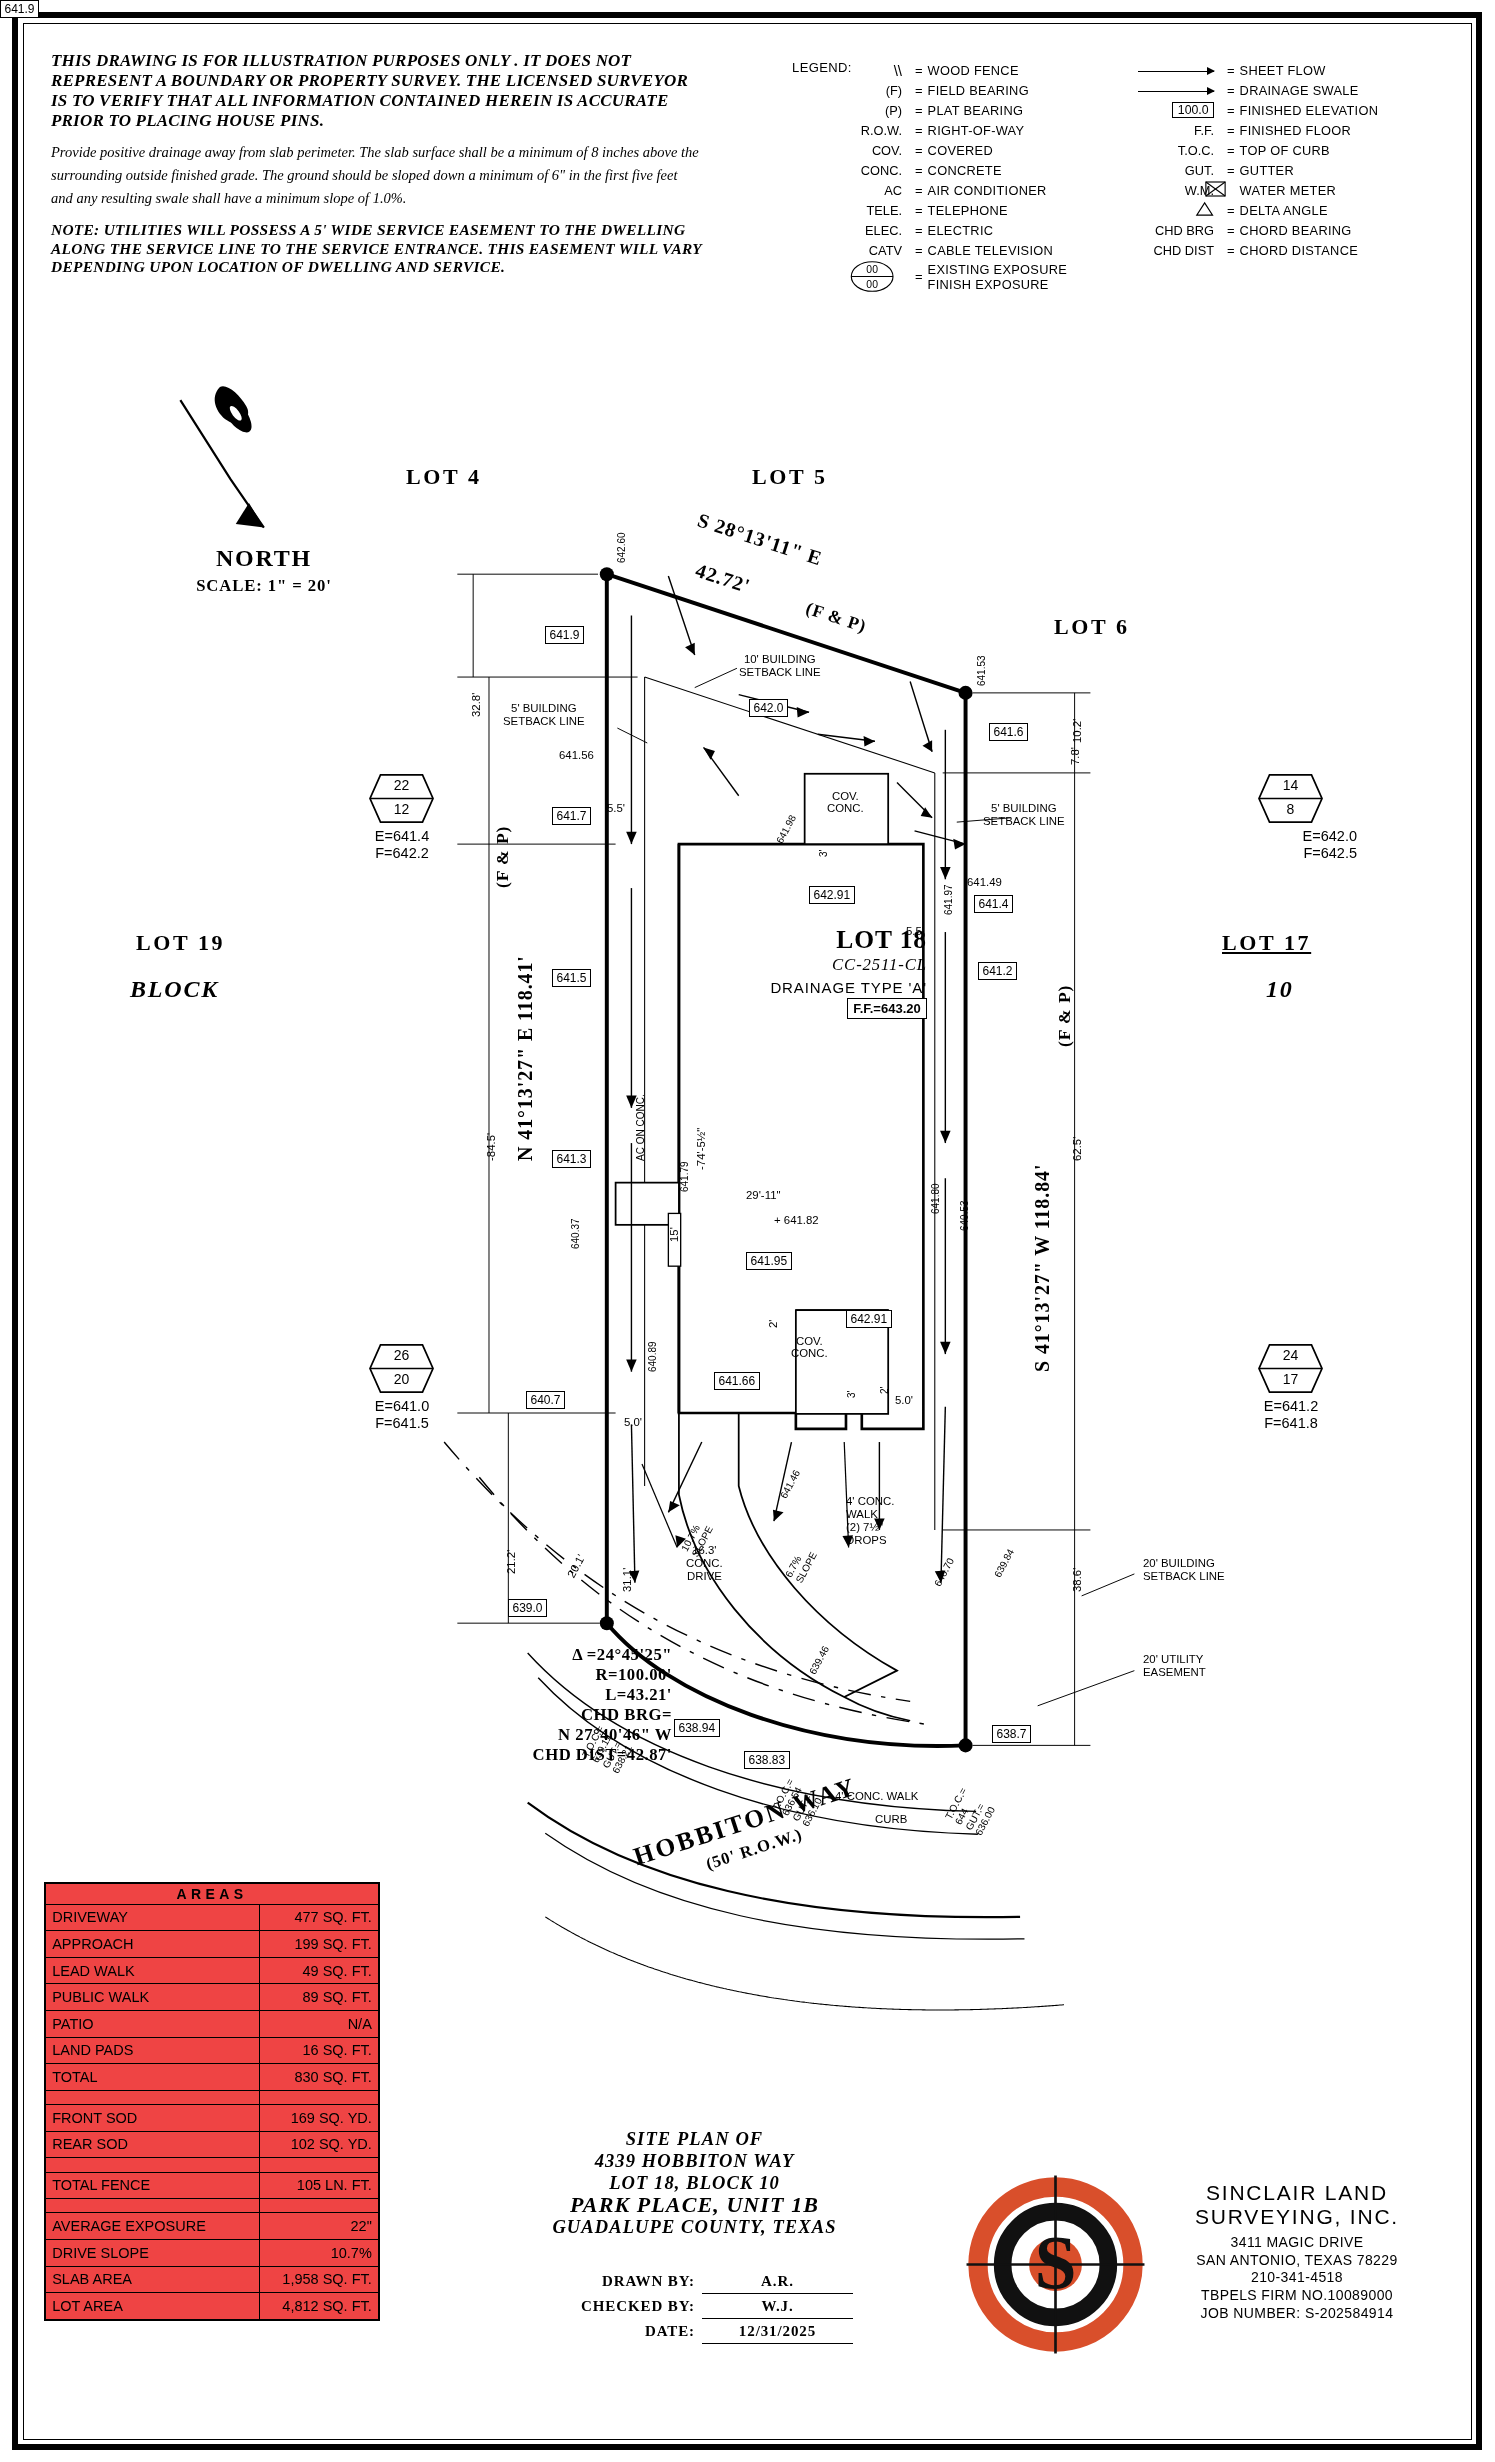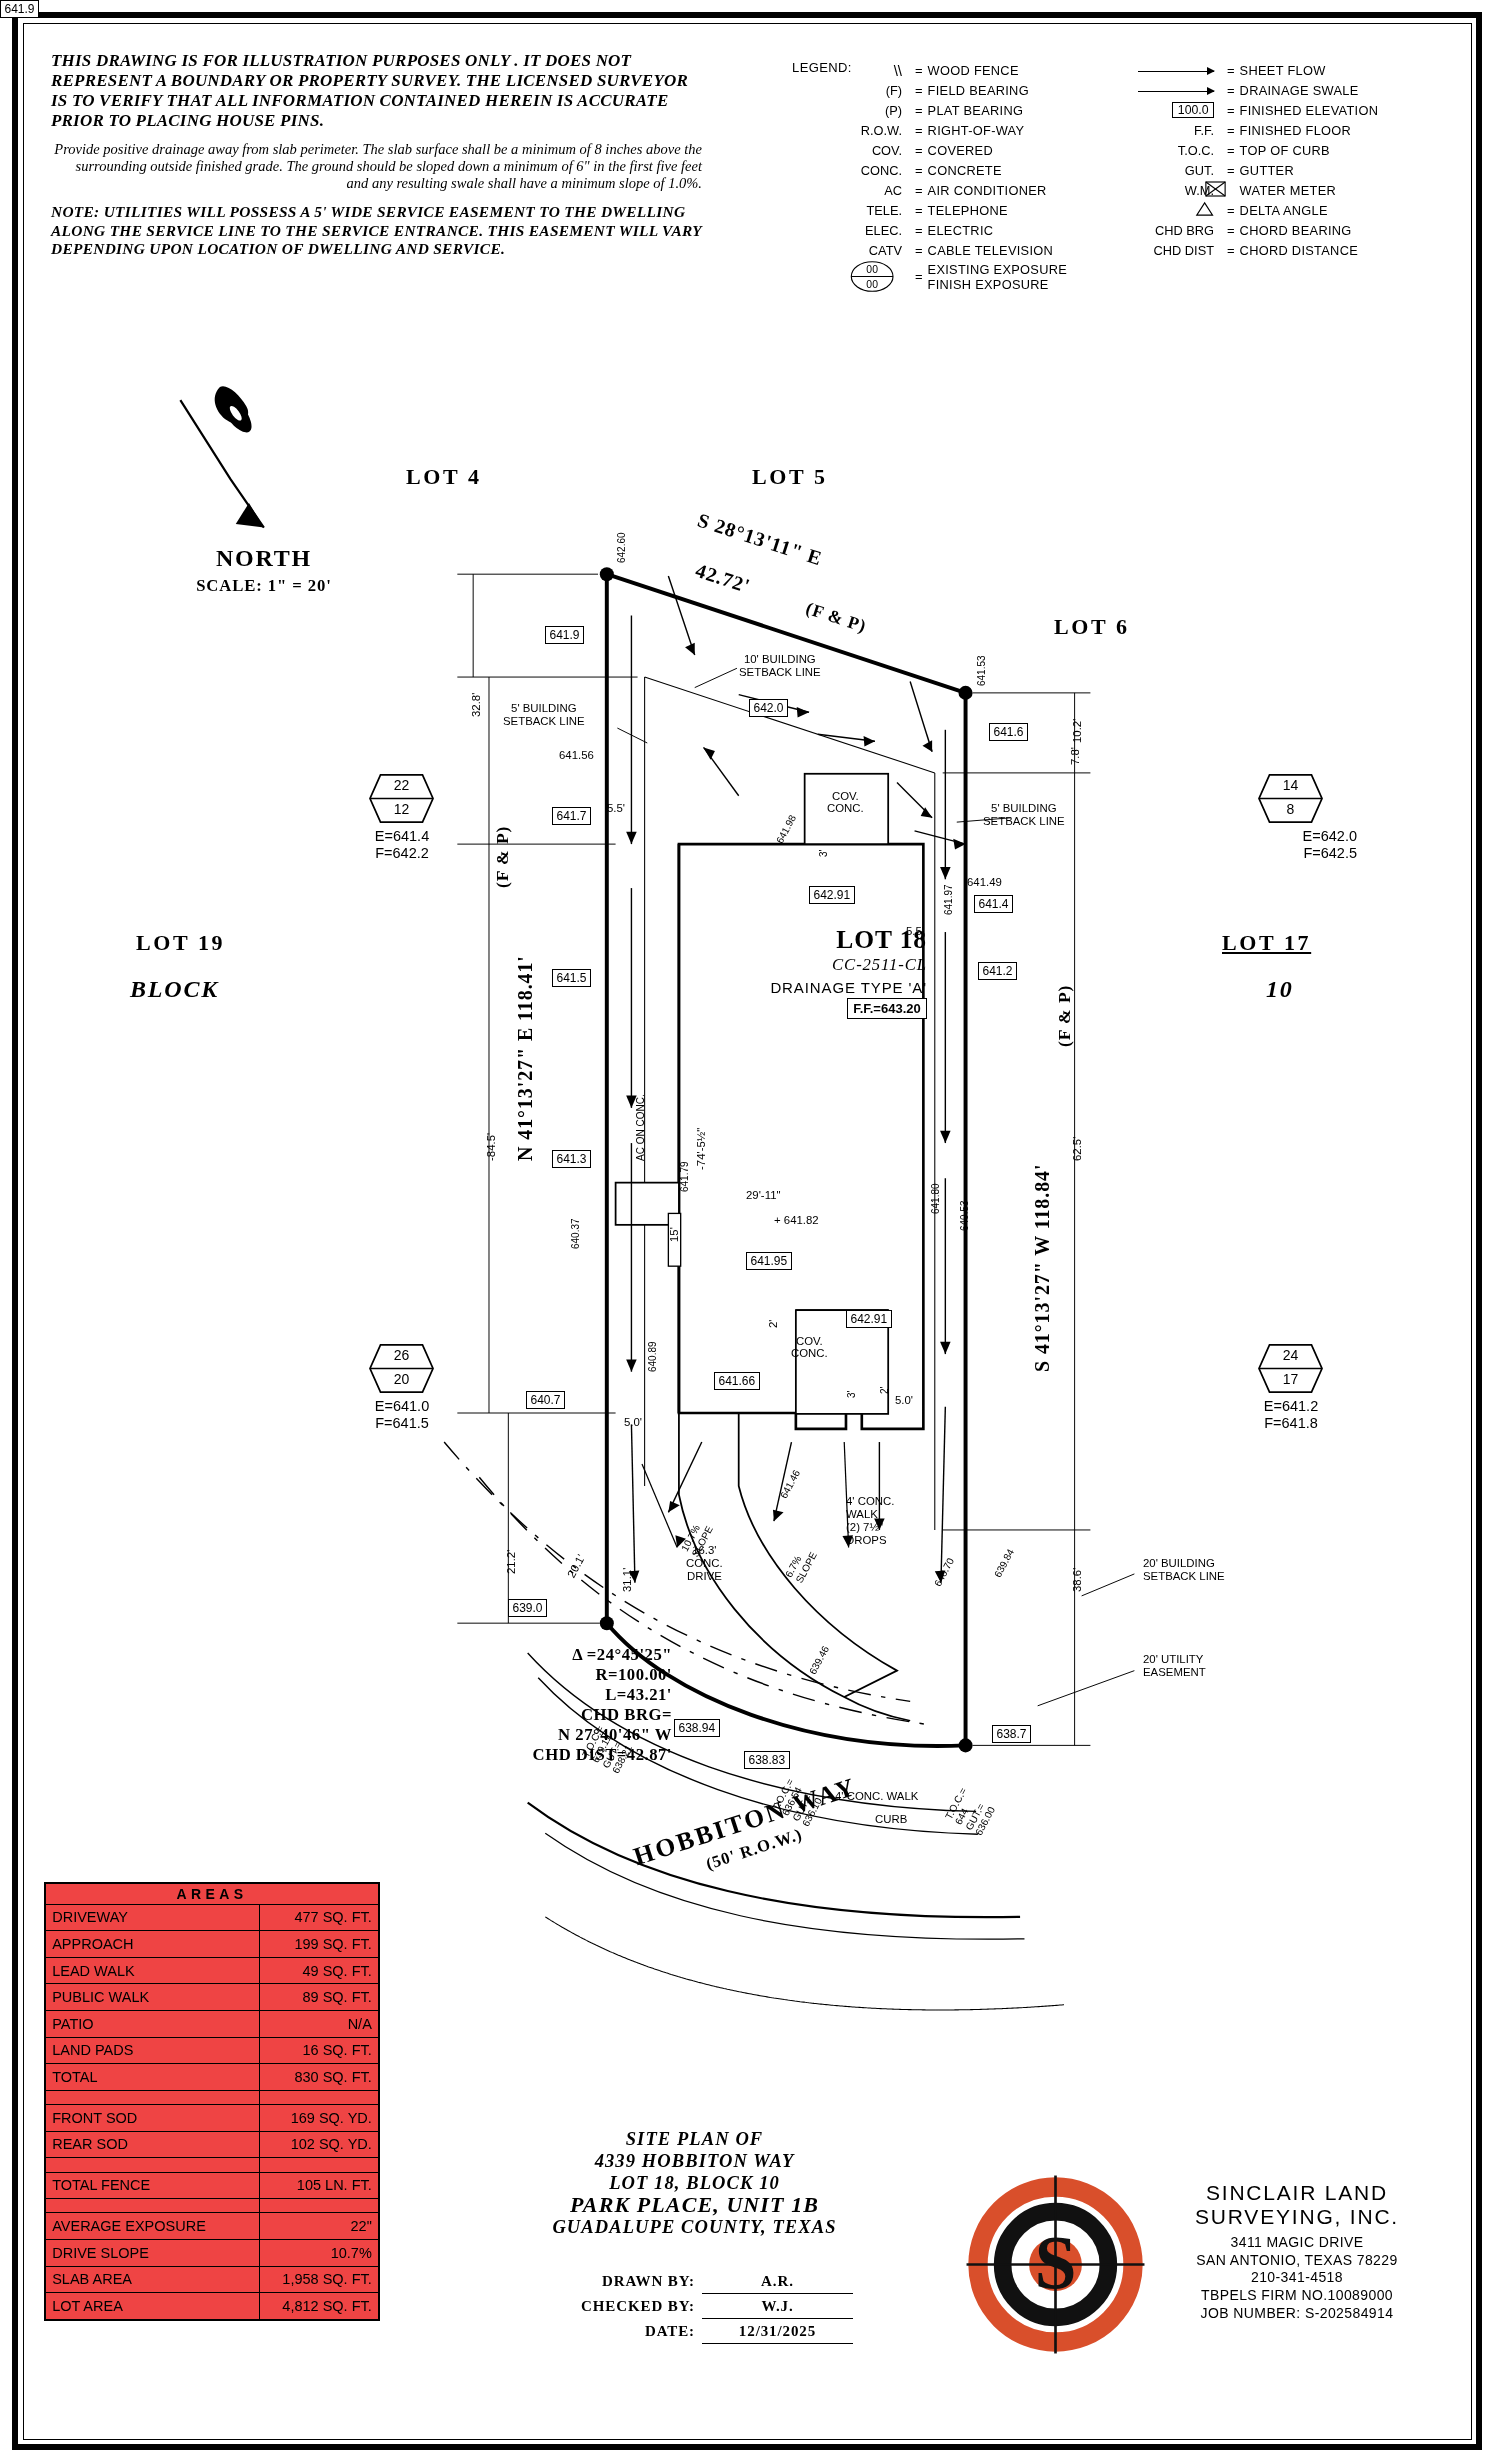--- a/index.html
+++ b/index.html
@@ -5,21 +5,21 @@
   html,body{margin:0;padding:0;background:#fff;}
   body{width:1495px;height:2462px;font-family:"Liberation Sans",sans-serif;color:#000;}
   #sheet{position:relative;width:1495px;height:2462px;background:#fff;overflow:hidden;}
   .border-outer{position:absolute;left:12.3px;top:12.3px;width:1470px;height:2438px;border:6.2px solid #000;box-sizing:border-box;}
   .border-inner{position:absolute;left:23px;top:23px;width:1449px;height:2417px;border:1.8px solid #000;box-sizing:border-box;}
   .abs{position:absolute;}
 
   
   #notes{left:51px;top:51px;width:651px;}
   #notes .n1{font-family:"Liberation Serif",serif;font-style:italic;font-weight:bold;font-size:17px;line-height:20px;letter-spacing:0.2px;}
-  #notes .n2{font-family:"Liberation Serif",serif;font-style:italic;font-size:14.5px;line-height:17px;margin-top:9.7px;text-align:right;}
+  #notes .n2{font-family:"Liberation Serif",serif;font-style:italic;font-size:14.5px;line-height:23px;margin-top:9.7px;}
   #notes .n3{font-family:"Liberation Serif",serif;font-style:italic;font-weight:bold;font-size:15.4px;line-height:18.5px;margin-top:11.4px;letter-spacing:0.3px;}
 
   
   #legend{left:818px;top:60px;width:616px;font-family:"Liberation Sans",sans-serif;font-size:13px;}
   .legrow{display:flex;align-items:center;height:20px;}
   .legrow .sym{width:84px;text-align:right;padding-right:8px;font-size:12.8px;white-space:nowrap;}
   .legrow .eq{width:17.6px;text-align:center;}
   .legrow .lab{flex:1;letter-spacing:0.3px;font-size:12.8px;}
   .legcol{position:absolute;}
   .legcolA{left:0;top:0;width:290px;}

